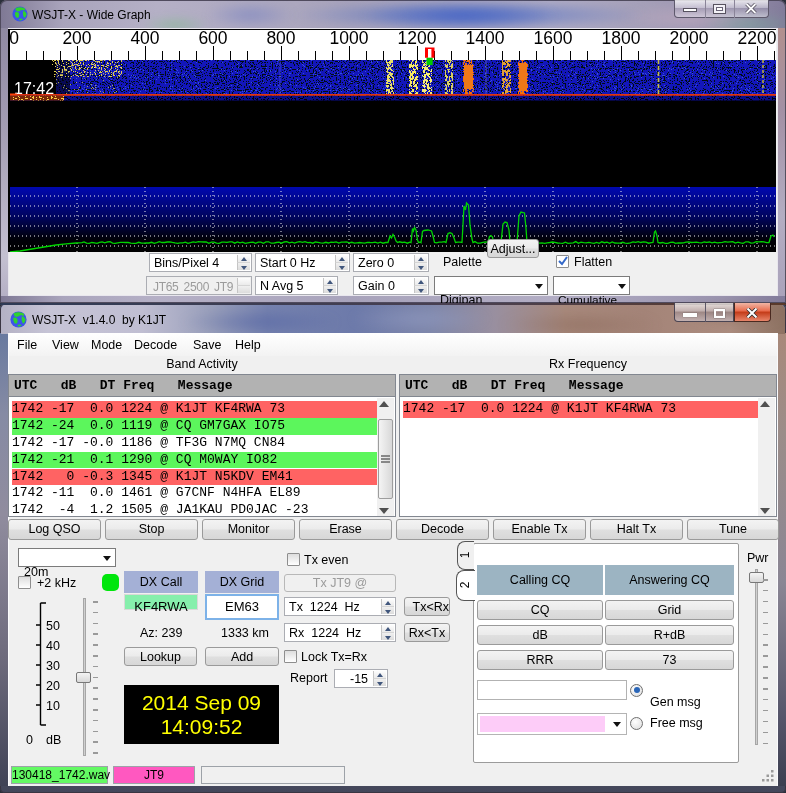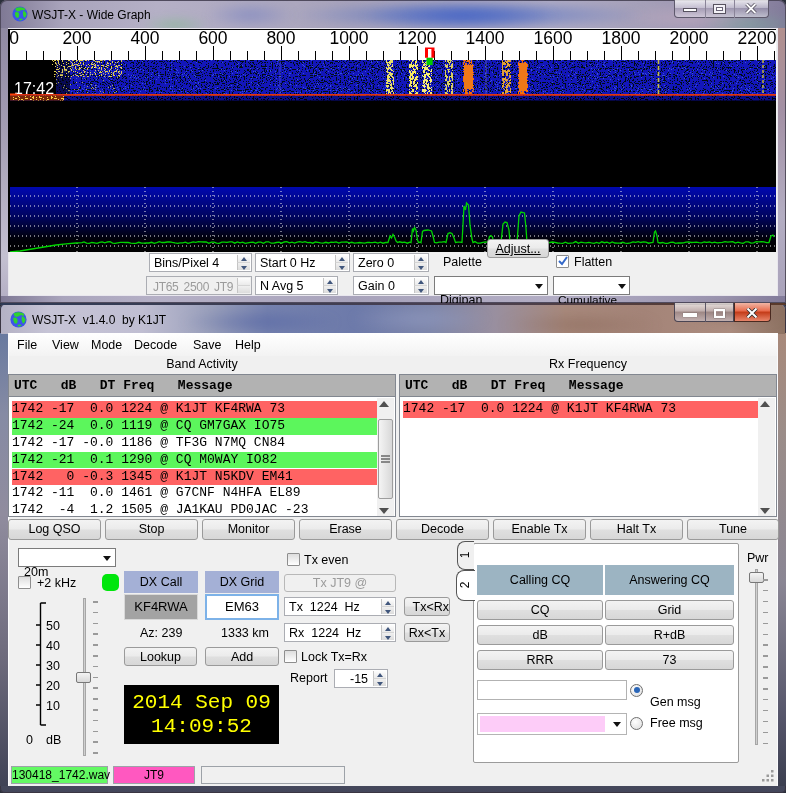--- a/index.html
+++ b/index.html
@@ -251,21 +251,21 @@
       <span class="t">Start 0 Hz</span>
       <span class="a up"></span>
       <span class="b dn"></span>
     </div>
   <div class="spin" style="left:353px;top:253px;width:76px;height:19px;">
       <span class="t">Zero 0</span>
       <span class="a up"></span>
       <span class="b dn"></span>
     </div>
   <div class="lbl" style="left:443px;top:255px;">Palette</div>
-  <div class="btn" style="left:487px;top:239px;width:62px;height:19px;text-decoration:underline;">Adjust...</div>
+  <div class="btn" style="left:487px;top:239px;width:52px;height:19px;">Adjust...</div>
   <div class="cb" style="left:556px;top:255px;background:#fff;"></div>
   <svg class="abs" style="left:557px;top:255px" width="12" height="12" viewBox="0 0 12 12">
       <path d="M2 6 L5 9 L10 2" fill="none" stroke="#3368c8" stroke-width="2"></path>
     </svg>
   <div class="lbl" style="left:574px;top:255px;">Flatten</div>
   <div class="spin" style="left:146px;top:276px;width:106px;height:19px;background:#f0f0f0;color:#9b9b9b;">
       <span class="t" style="font-size:12px;left:6px;top:2px;letter-spacing:-0.3px;word-spacing:2px;">JT65 2500 JT9</span>
       <span class="a"></span>
       <span class="b"></span>
     </div>
@@ -412,27 +412,27 @@
       <div class="abs" style="left:93px;top:395.2px;width:5px;height:1.5px;background:#9a9a9a;"></div>
       <div class="abs" style="left:93px;top:406px;width:5px;height:1.5px;background:#9a9a9a;"></div>
       <div class="abs" style="left:93px;top:416.8px;width:5px;height:1.5px;background:#9a9a9a;"></div>
       <div class="abs" style="left:93px;top:427.6px;width:5px;height:1.5px;background:#9a9a9a;"></div>
       <div class="abs" style="left:93px;top:438.4px;width:5px;height:1.5px;background:#9a9a9a;"></div>
       <div class="abs" style="left:93px;top:449.20000000000005px;width:5px;height:1.5px;background:#9a9a9a;"></div>
     </div>
 
   <div class="abs" style="left:124px;top:267.5px;width:74px;height:22.5px;background:#a4b0d6;text-align:center;font-size:12.5px;line-height:22px;">DX Call</div>
   <div class="abs" style="left:205px;top:267.5px;width:74px;height:22.5px;background:#a4b0d6;text-align:center;font-size:12.5px;line-height:22px;">DX Grid</div>
-  <div class="abs" style="left:124px;top:290.5px;width:74px;height:26px;background:#a3a3a3;border:1px solid #d9d9d9;text-align:center;font-size:13px;line-height:24px;">KF4RWA</div>
+  <div class="abs" style="left:124px;top:290.5px;width:74px;height:16px;background:#86efac;border:1px solid #d9d9d9;text-align:center;font-size:13px;line-height:24px;">KF4RWA</div>
   <div class="abs" style="left:205px;top:290.5px;width:74px;height:26px;background:#fff;border:2px solid #7db2e8;text-align:center;font-size:13px;line-height:22px;">EM63</div>
   <div class="lbl" style="left:140px;top:323px;">Az: 239</div>
   <div class="lbl" style="left:221px;top:323px;">1333 km</div>
   <div class="btn" style="left:124px;top:344px;width:73px;height:19px;">Lookup</div>
   <div class="btn" style="left:205px;top:344px;width:74px;height:19px;">Add</div>
-  <div class="abs" style="left:124px;top:382px;width:155px;height:59px;background:#000;color:#ffff00;font-size:21px;text-align:center;font-family:Liberation Mono, monospace;">
+  <div class="abs" style="left:124px;top:382px;width:155px;height:59px;background:#000;color:#ffff00;font-size:21px;text-align:center;">
     <div style="margin-top:6px;line-height:24px;">2014 Sep 09</div>
       <div style="line-height:24px;">14:09:52</div>
   </div>
 
   <div class="cb" style="left:287px;top:250px;"></div>
   <div class="lbl" style="left:304px;top:250px;">Tx even</div>
   <div class="abs" style="left:284px;top:271px;width:112px;height:18px;border:1px solid #b8b8b8;border-radius:3px;color:#9b9b9b;text-align:center;font-size:12.5px;line-height:16px;">Tx JT9  @</div>
   <div class="spin" style="left:284px;top:294px;width:112px;height:19px;">
       <span class="t">Tx  1224  Hz</span>
       <span class="a up"></span>

